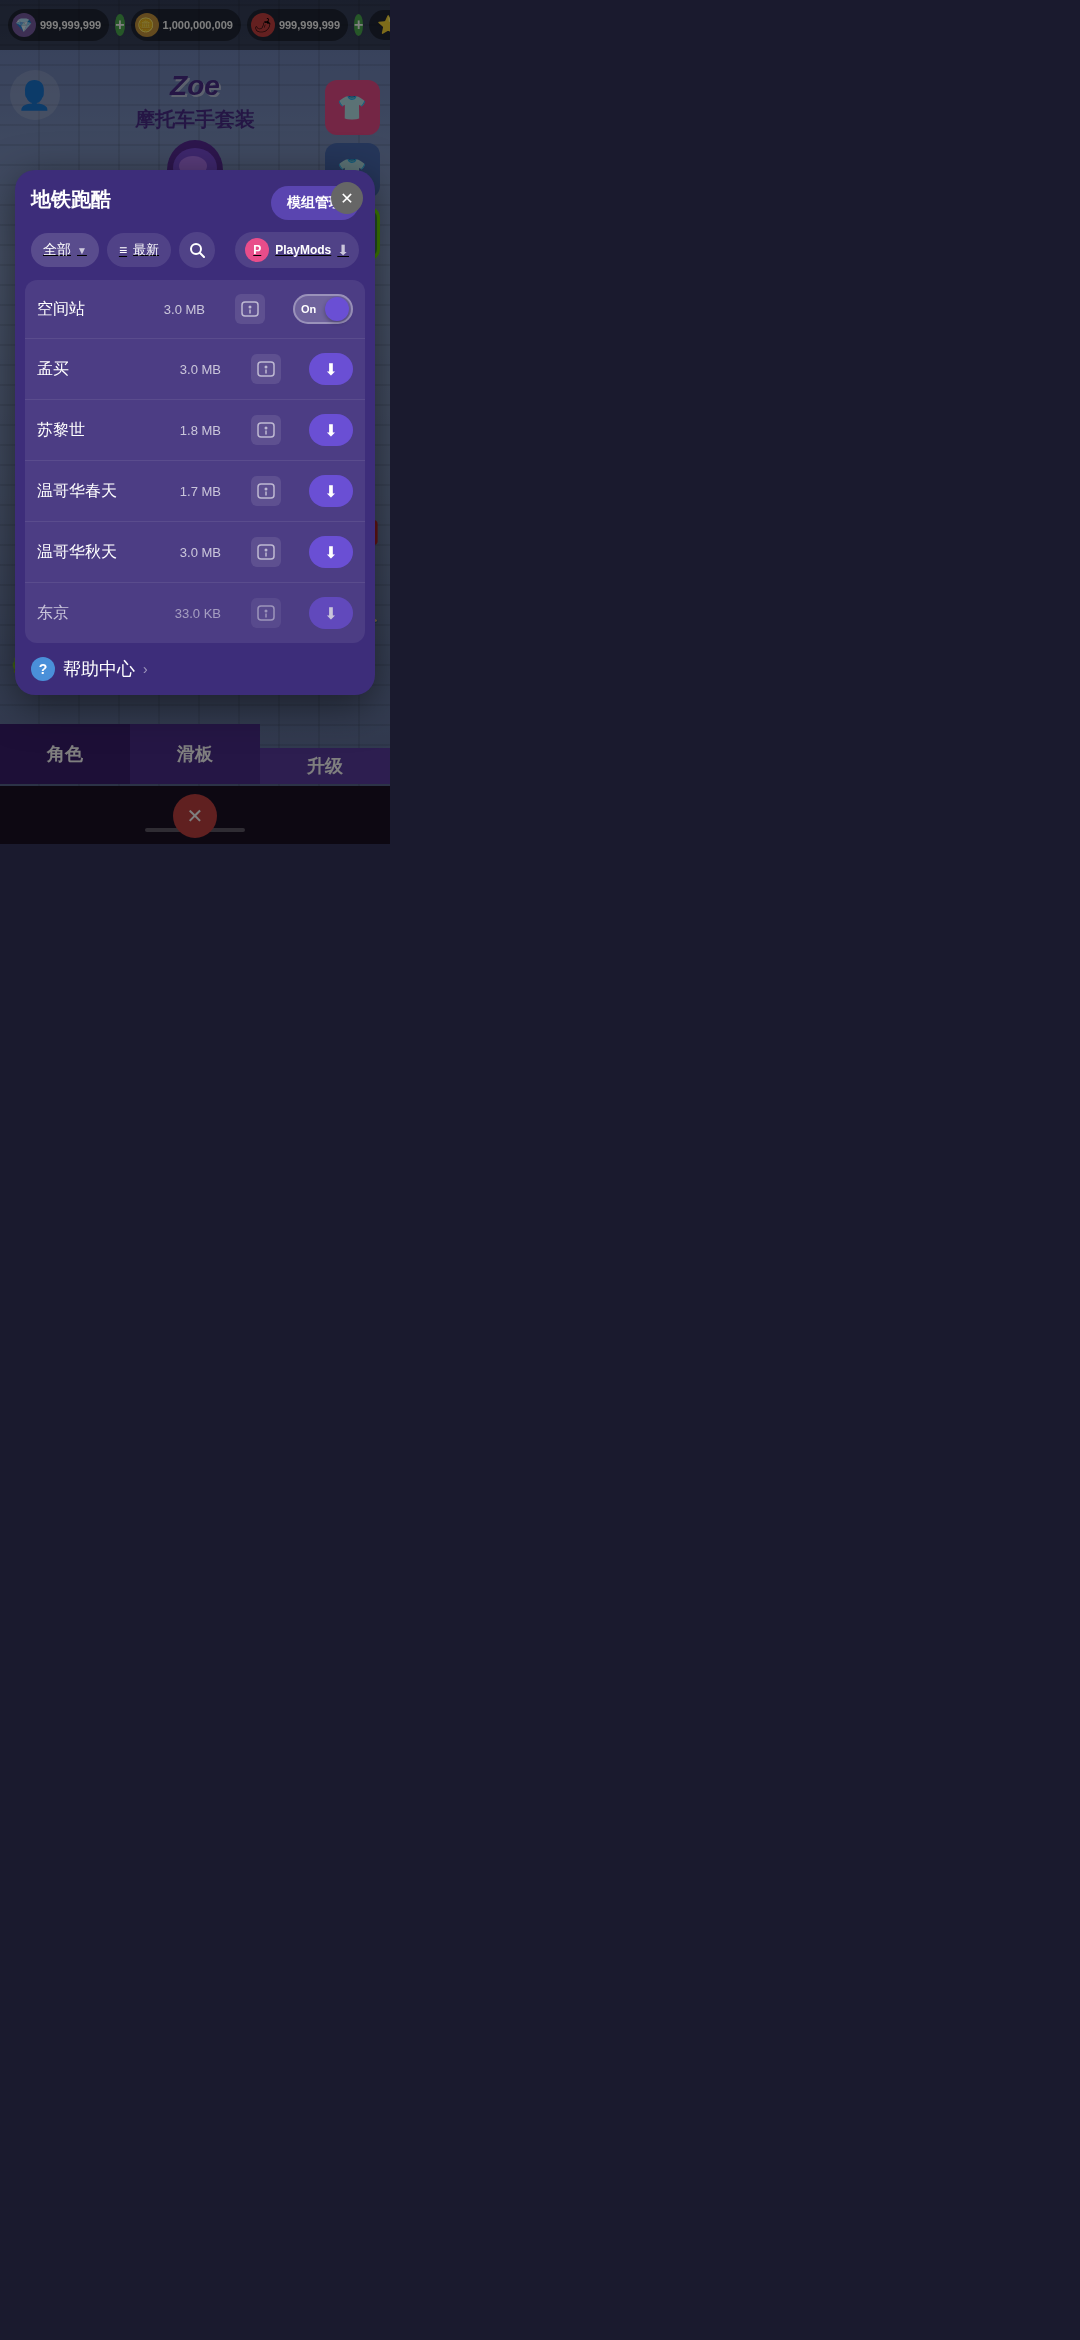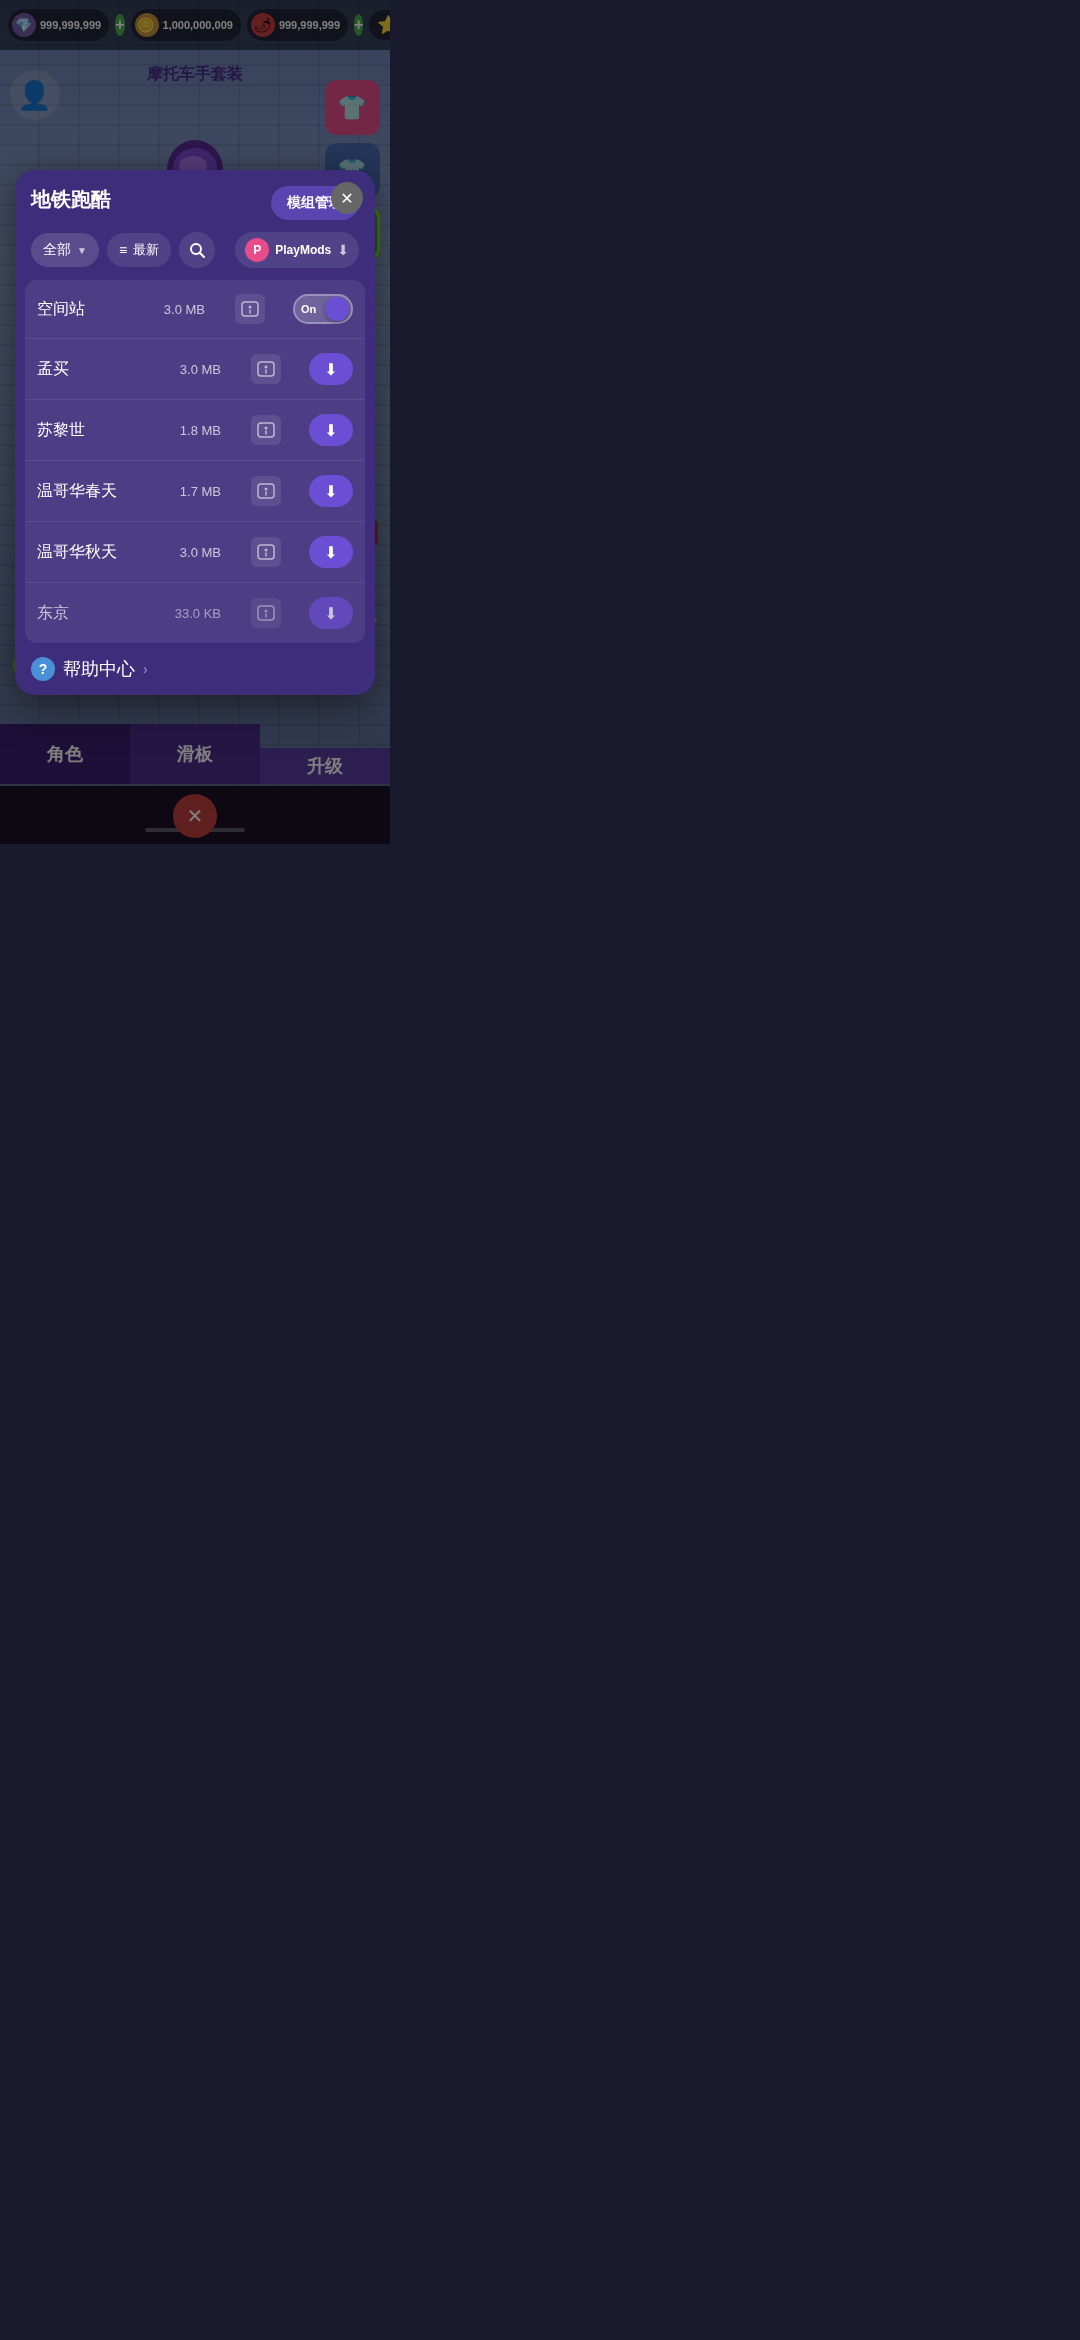--- a/index.html
+++ b/index.html
@@ -138,21 +138,21 @@
     .char-name {
       font-size: 28px;
       font-weight: bold;
       color: #4a2d8a;
       text-shadow: 2px 2px 0 rgba(255,255,255,0.5);
       font-style: italic;
       margin-top: 10px;
     }
 
     .char-outfit {
-      font-size: 16px;
+      font-size: 20px;
       color: #4a2d8a;
       font-weight: bold;
       margin-top: 4px;
     }
 
     
     .character-figure {
       position: absolute;
       top: 120px;
       left: 50%;
@@ -298,20 +298,21 @@
       font-weight: bold;
       cursor: pointer;
     }
 
     
     .filter-bar {
       display: flex;
       align-items: center;
       gap: 8px;
       padding: 0 16px 12px;
+      text-decoration: underline;
     }
 
     .filter-dropdown {
       background: rgba(255,255,255,0.15);
       border-radius: 20px;
       padding: 8px 12px;
       color: white;
       font-size: 14px;
       display: flex;
       align-items: center;
@@ -554,20 +555,21 @@
       <span class="star-icon">⭐</span>
 
     </div>
 
   </div>
 
   <div class="character-area">
     <div class="char-avatar-small">
       <span style="font-size:28px;">👤</span>
     </div>
+    <div class="char-name">Zoe</div>
     <div class="char-outfit">摩托车手套装</div>
   </div>
 
   <div class="character-figure">
     
     <svg width="120" height="200" viewBox="0 0 120 200" fill="none" xmlns="http://www.w3.org/2000/svg">
 
       <ellipse cx="60" cy="50" rx="28" ry="30" fill="#5a2d9a"></ellipse>
       <ellipse cx="60" cy="48" rx="22" ry="20" fill="#8b5cf6" opacity="0.7"></ellipse>
       <ellipse cx="58" cy="46" rx="14" ry="10" fill="#c084fc" opacity="0.8"></ellipse>

